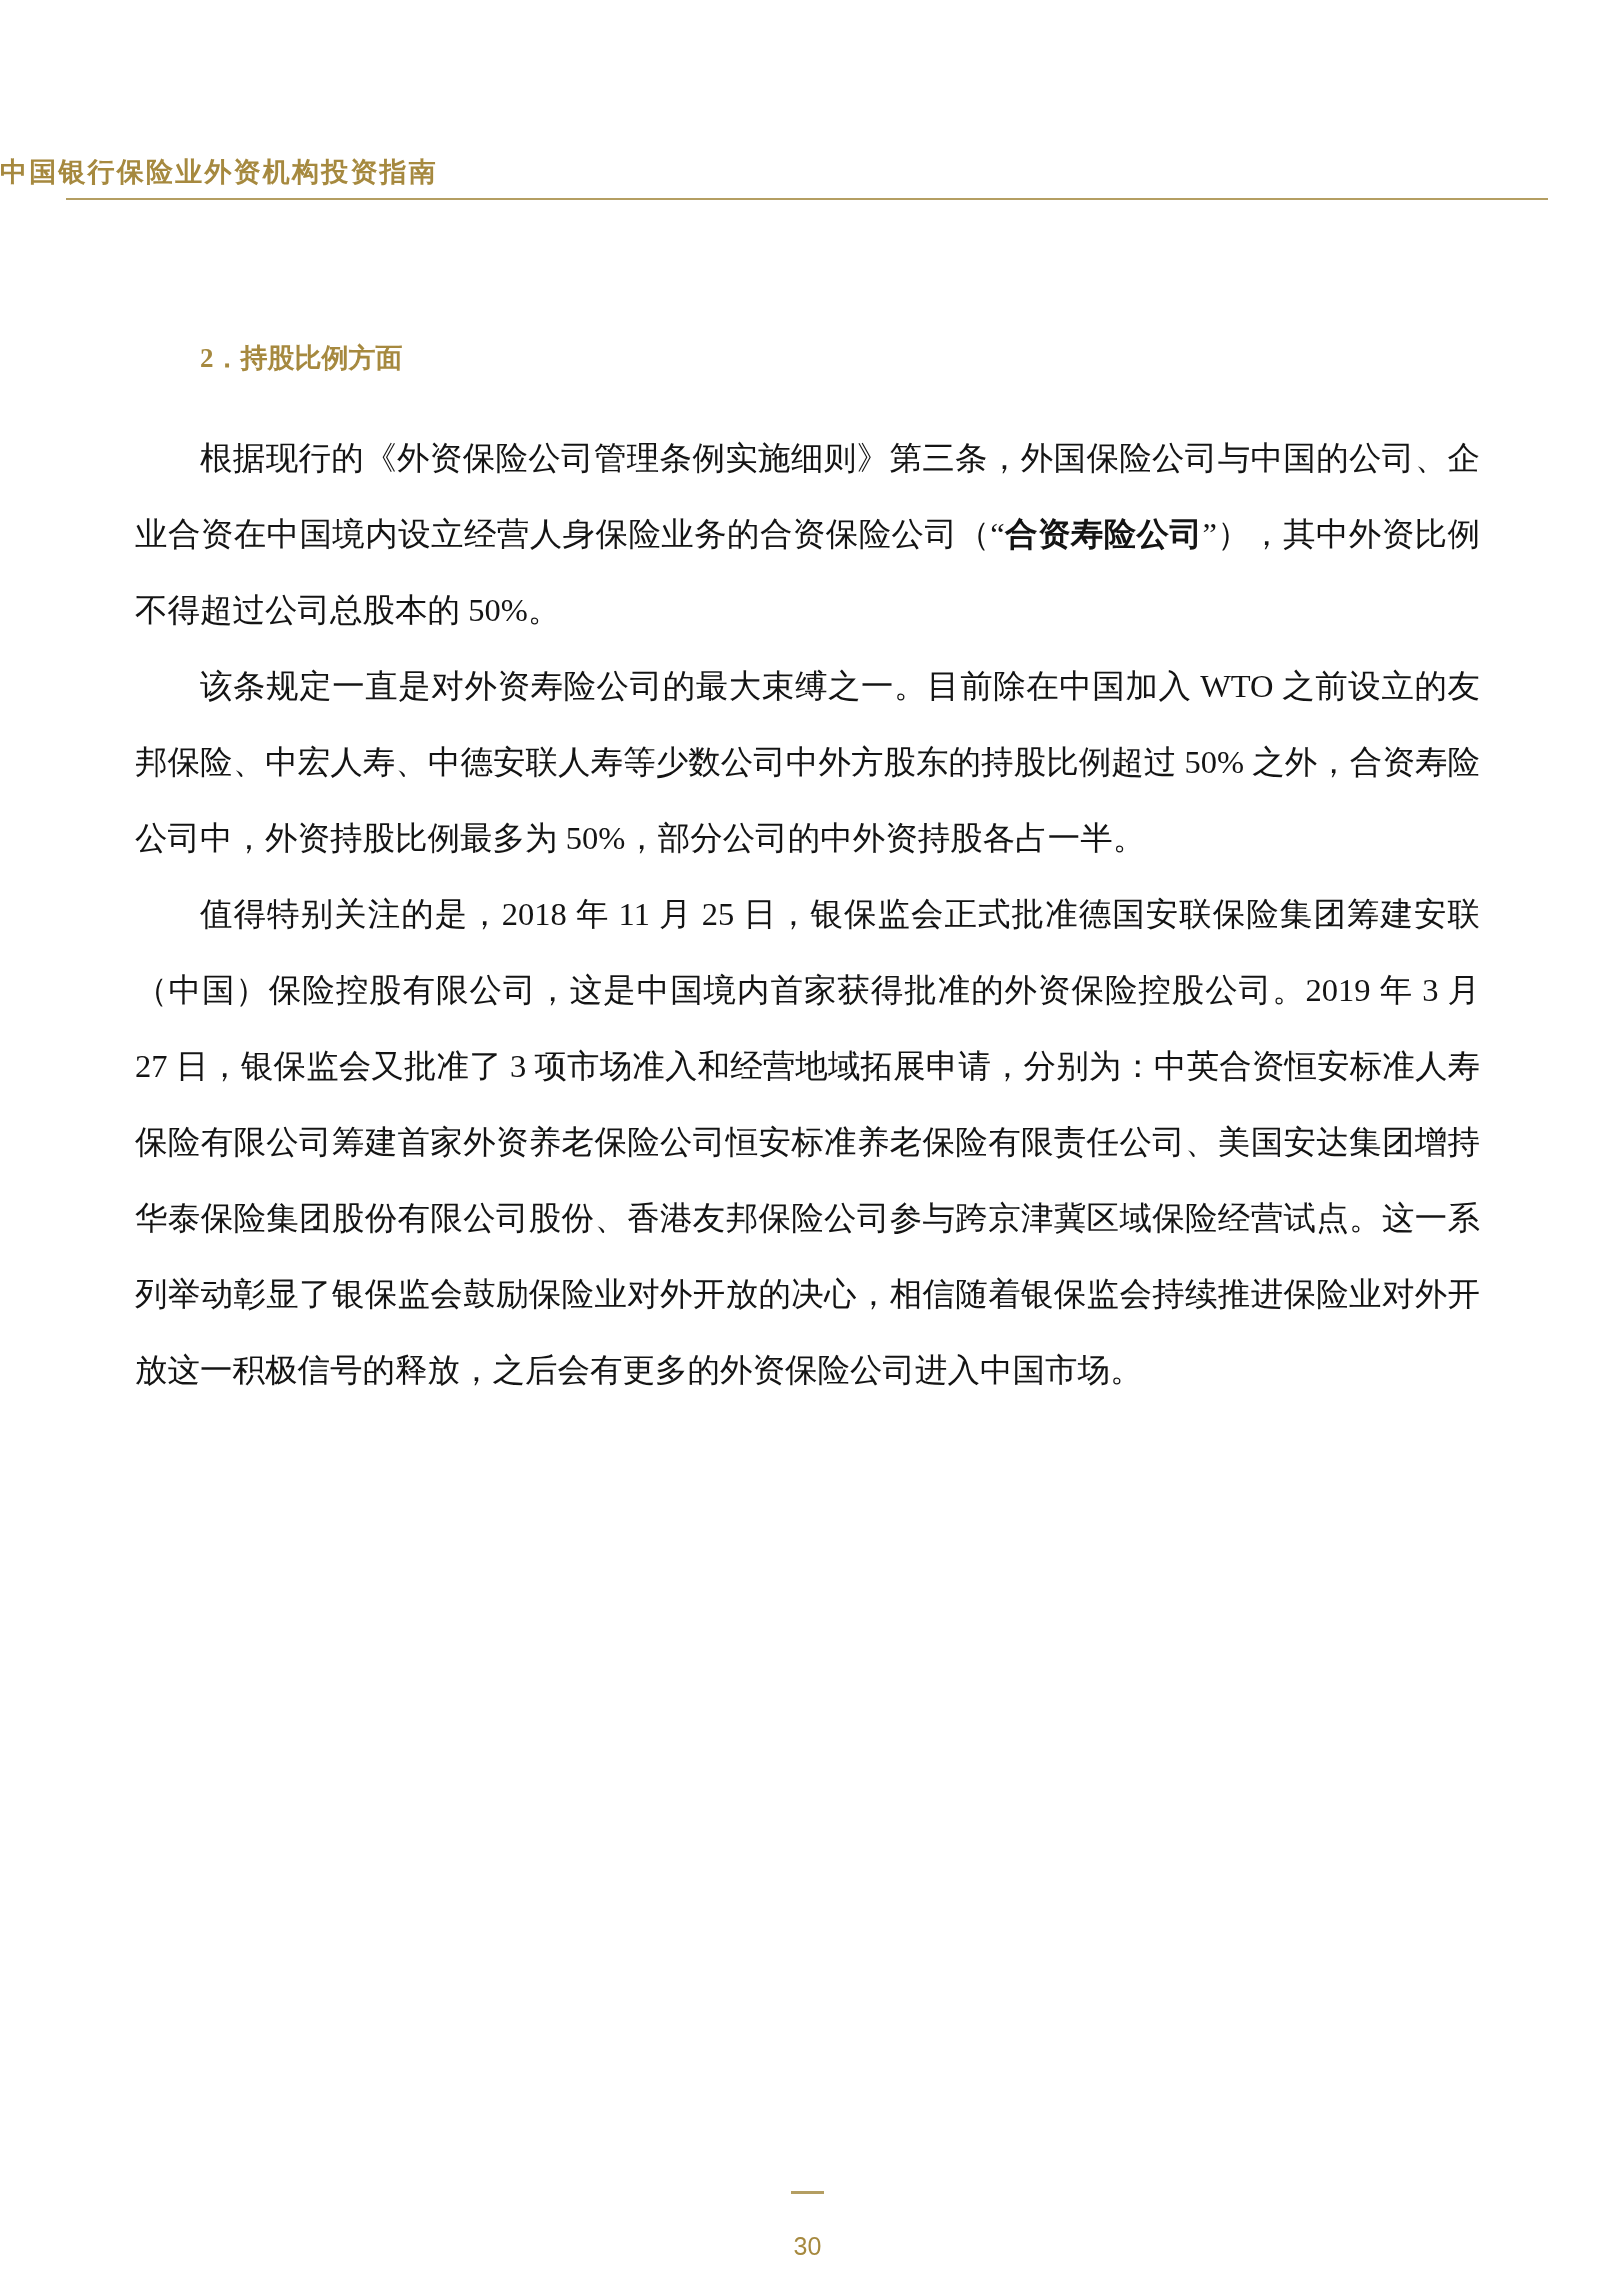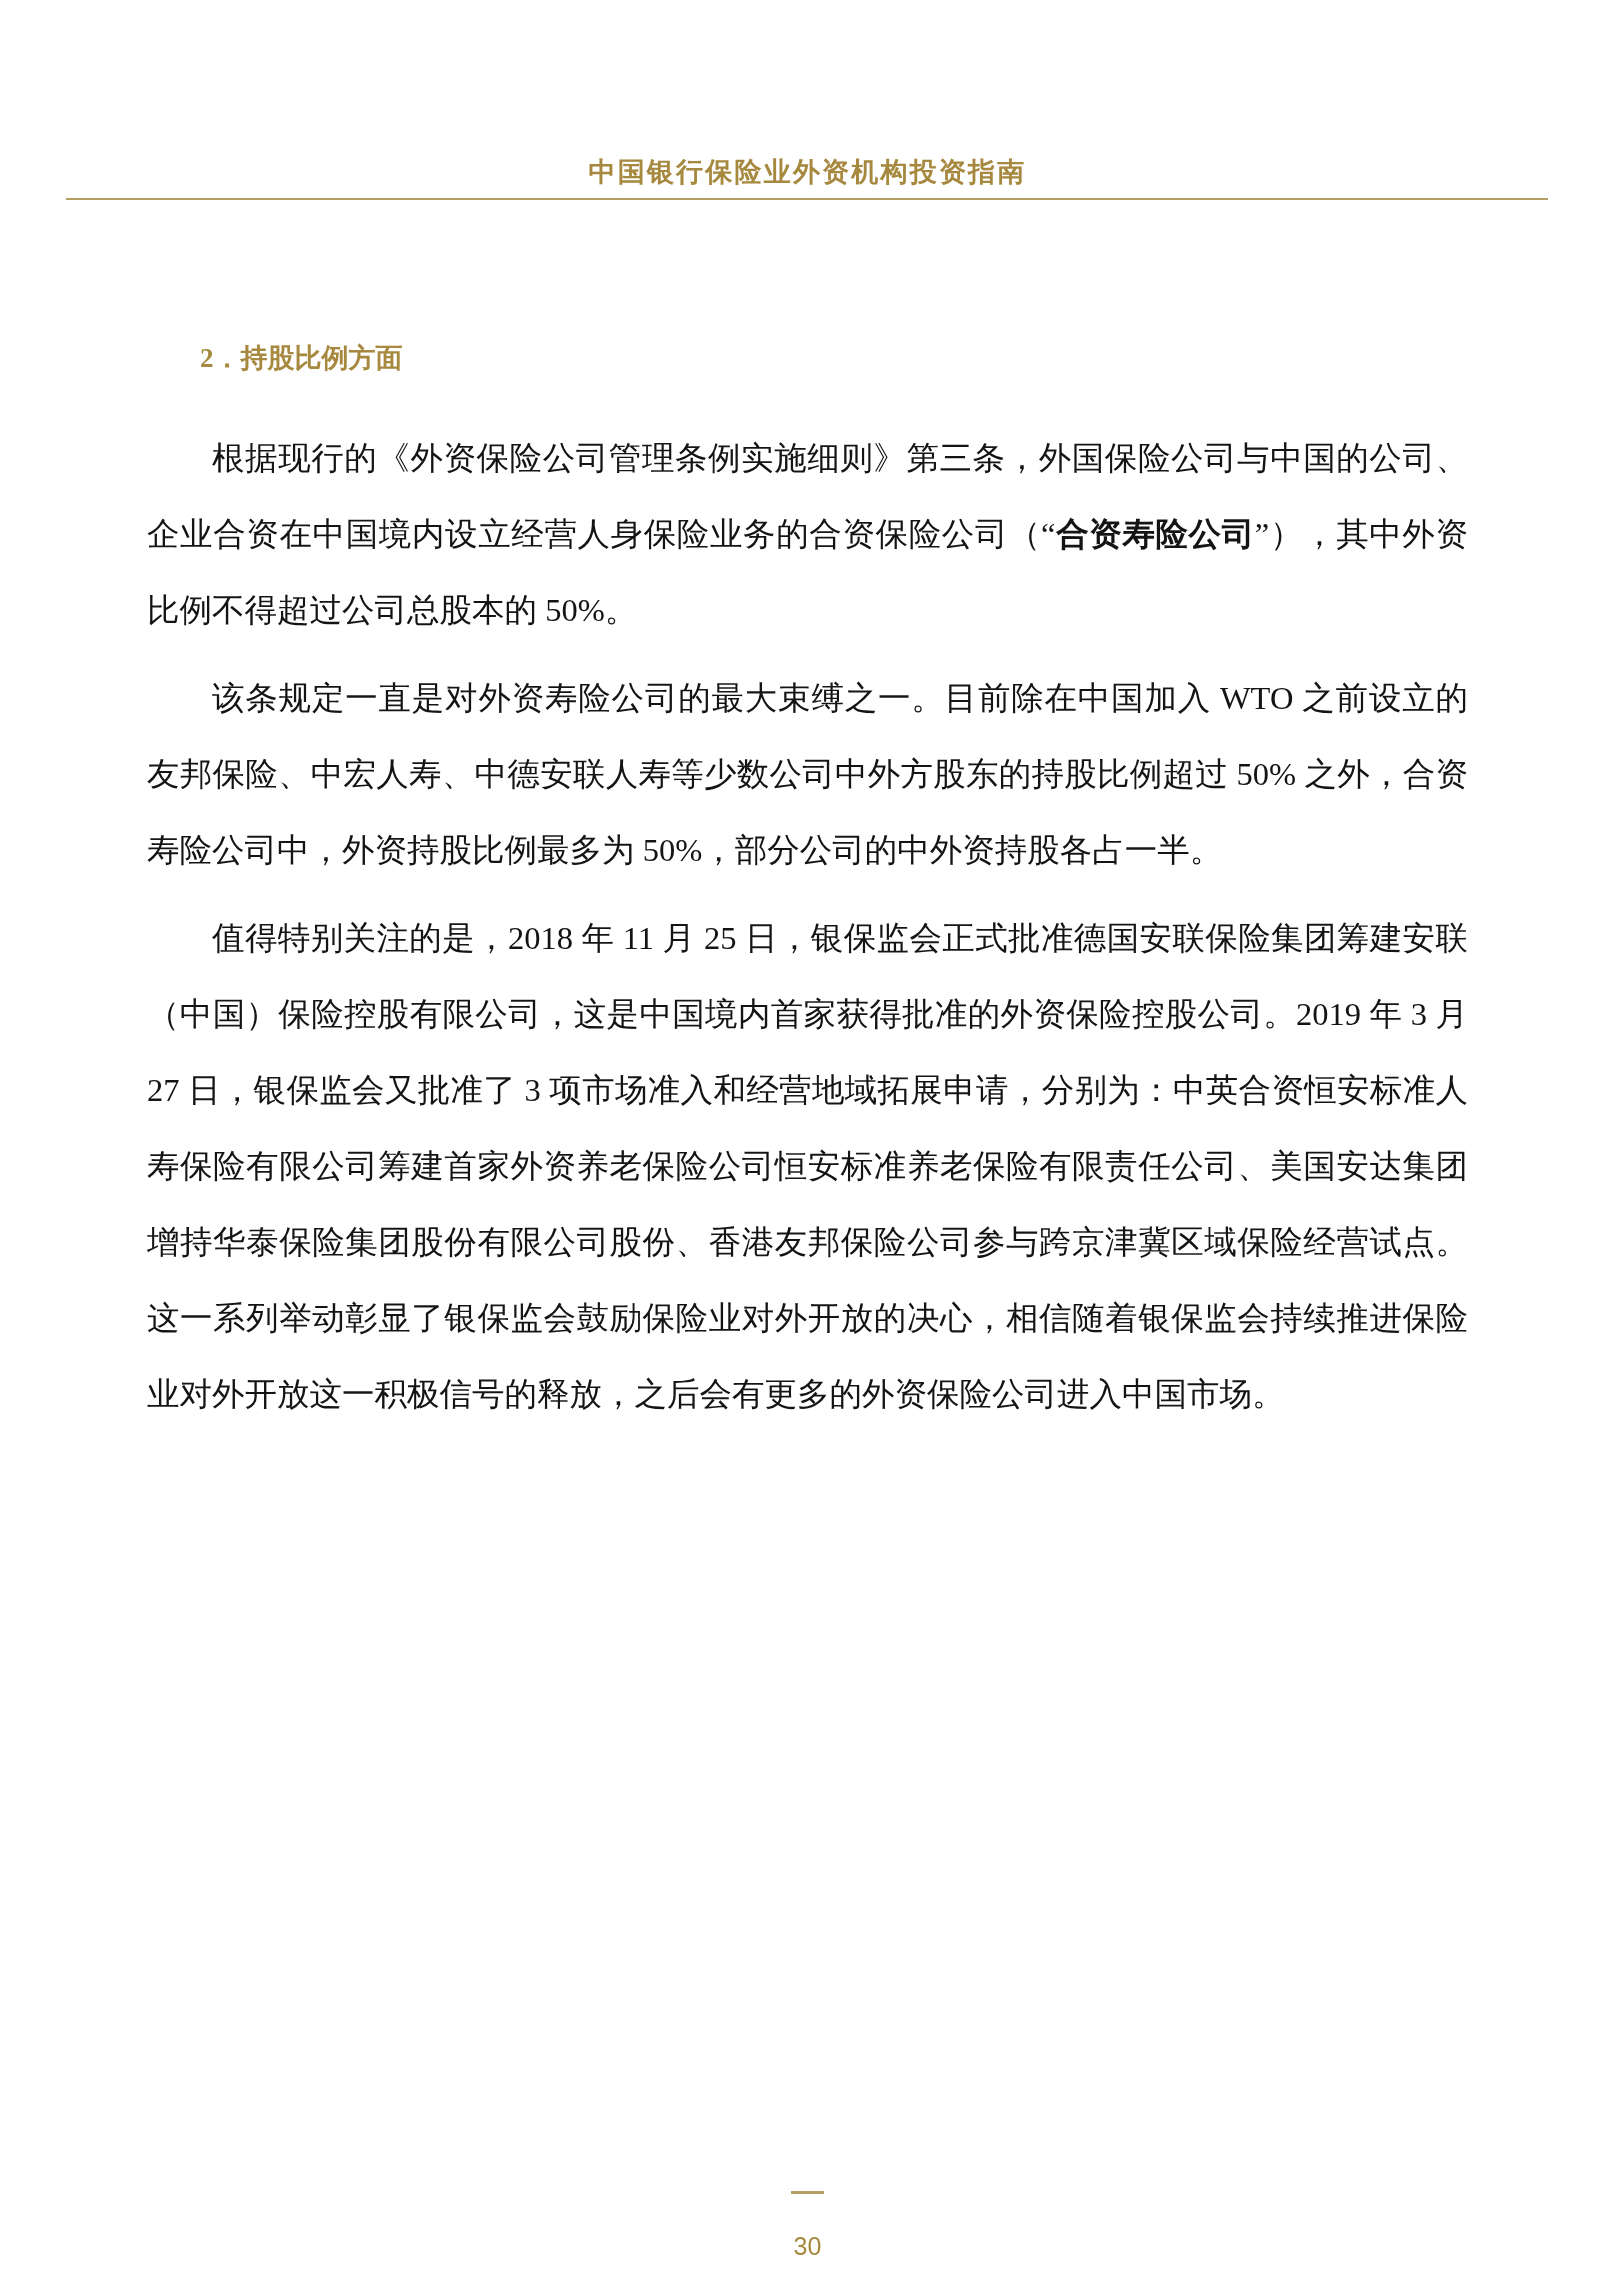--- a/index.html
+++ b/index.html
@@ -13,21 +13,20 @@
     height: 2295px;
     background: #ffffff;
     overflow: hidden;
     font-family: "Liberation Serif", serif;
   }
   .header-title {
     position: absolute;
     top: 154px;
     left: 0;
     width: 100%;
-    text-align: center;
     font-family: "Liberation Sans", sans-serif;
     font-weight: 700;
     font-size: 27px;
     letter-spacing: 2.2px;
     color: #a6893f;
   }
   .header-rule {
     position: absolute;
     top: 198px;
     left: 66px;
@@ -46,21 +45,21 @@
     text-align: justify;
   }
   .section-heading {
     margin: 0 0 23.6px 0;
     text-indent: 65px;
     font-size: 27px;
     font-weight: 700;
     color: #a6893f;
   }
   .body-para {
-    margin: 12px;
+    margin: 0;
     text-indent: 65px;
   }
   .bold-term {
     font-weight: 700;
     font-family: "Liberation Sans", sans-serif;
   }
   .footer-rule {
     position: absolute;
     top: 2191px;
     left: 791px;

